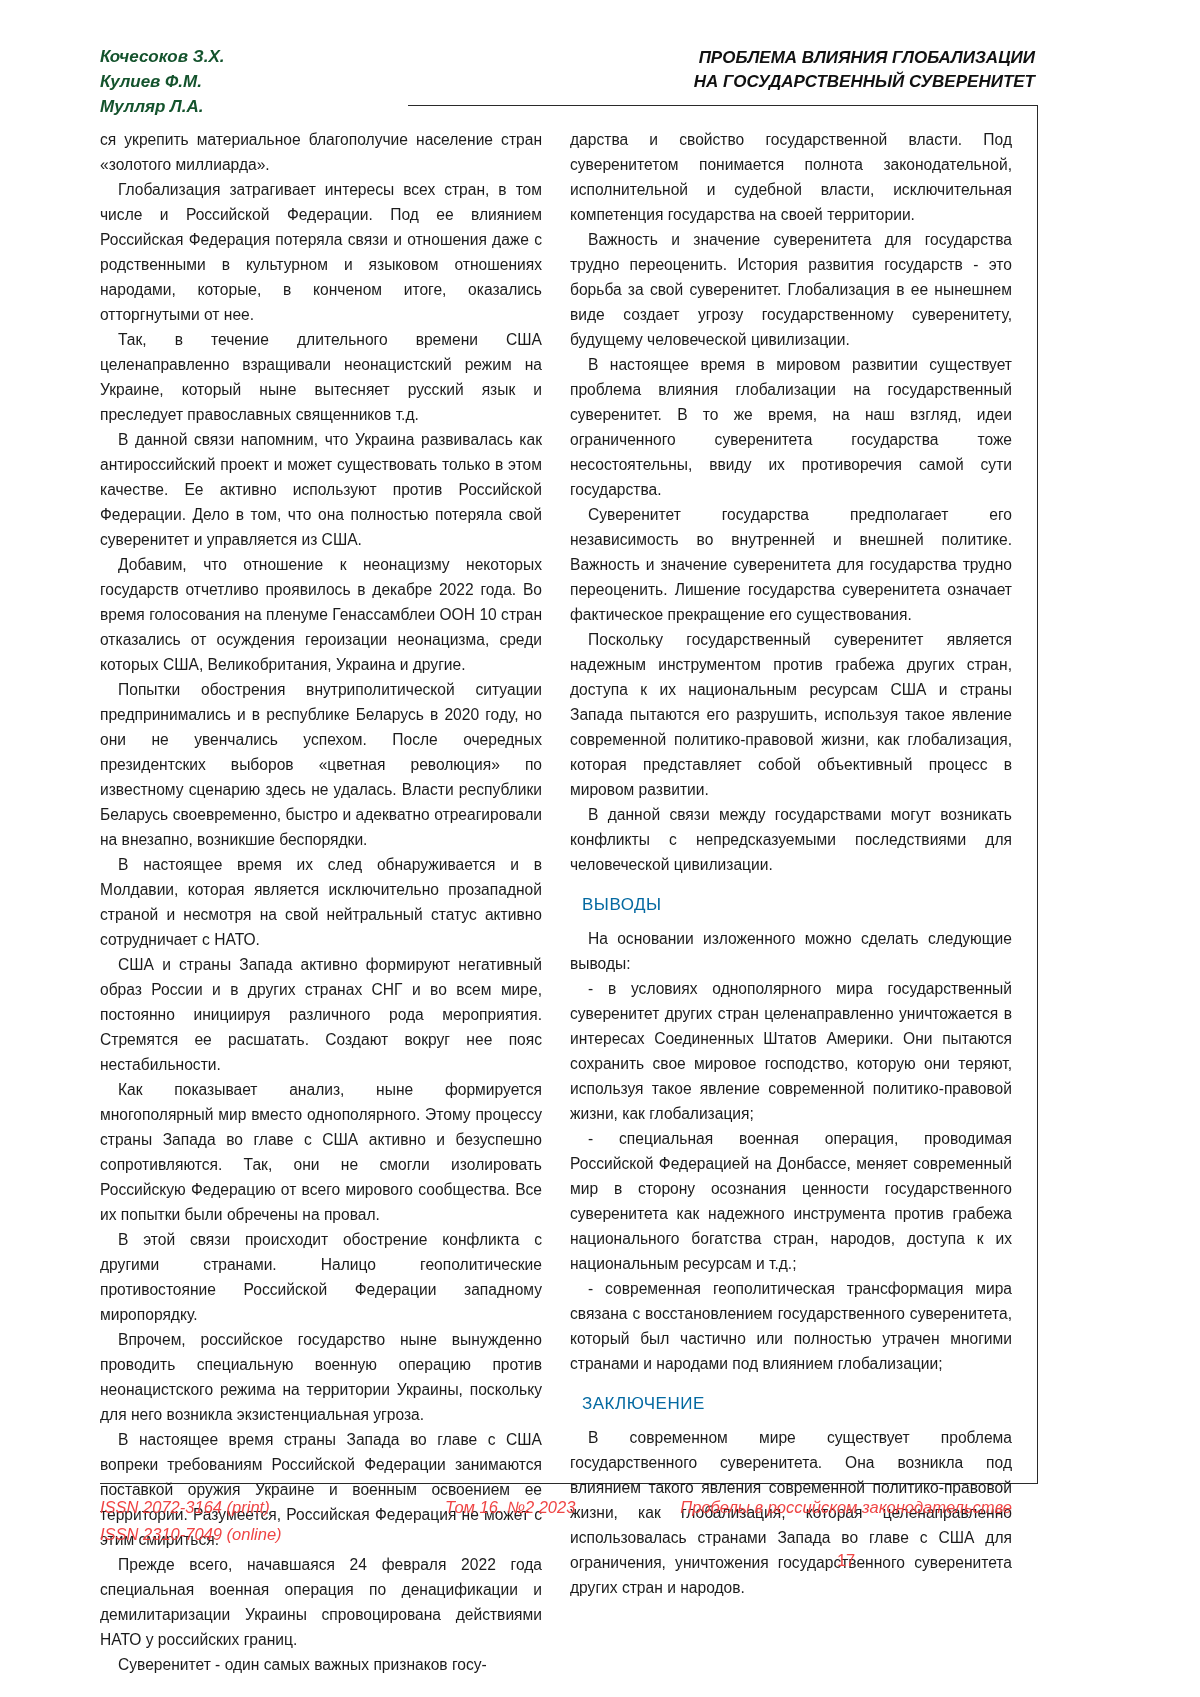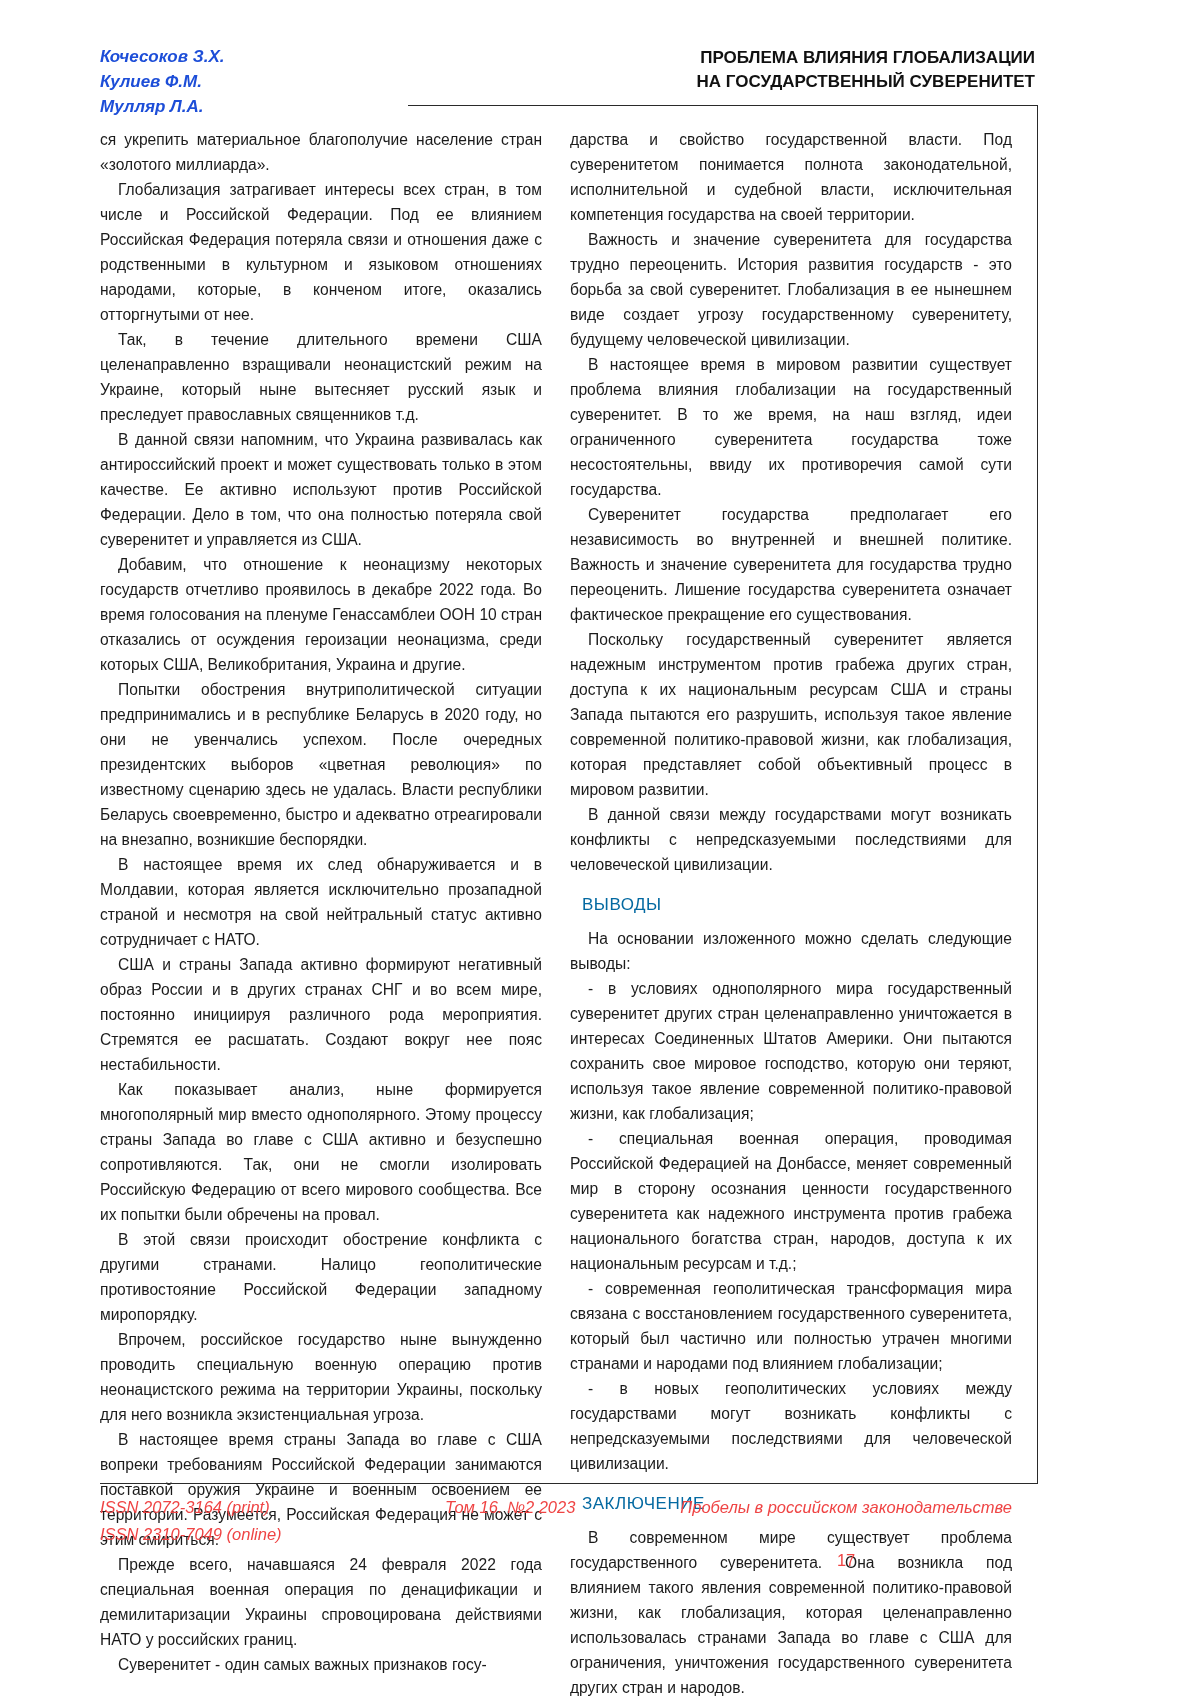--- a/index.html
+++ b/index.html
@@ -16,28 +16,29 @@
 
   
   .authors {
     position: absolute;
     left: 100px;
     top: 44px;
     font-weight: bold;
     font-style: italic;
     font-size: 17px;
     line-height: 25px;
-    color: #1d4ed8;
+    color: #14532d;
   }
   .article-title {
     position: absolute;
     right: 165px;
     top: 46px;
     text-align: right;
     font-weight: bold;
+    font-style: italic;
     font-size: 17px;
     line-height: 24px;
     color: #111;
   }
 
   
   .header-rule {
     position: absolute;
     left: 408px;
     top: 105px;
@@ -156,21 +157,20 @@
         <p>Важность и значение суверенитета для государства трудно переоценить.  История развития государств - это борьба за свой суверенитет. Глобализация в ее нынешнем виде создает угрозу государственному суверенитету, будущему человеческой цивилизации.</p>
         <p>В настоящее время в мировом развитии существует проблема влияния глобализации на государственный суверенитет. В то же время, на наш взгляд, идеи ограниченного суверенитета государства тоже несостоятельны, ввиду их противоречия самой сути государства.</p>
         <p>Суверенитет государства предполагает его независимость во внутренней и внешней политике. Важность и значение суверенитета для государства трудно переоценить. Лишение государства суверенитета означает фактическое прекращение его существования.</p>
         <p>Поскольку государственный суверенитет является надежным инструментом против грабежа других стран, доступа к их национальным ресурсам США и страны Запада пытаются его разрушить, используя такое явление современной политико-правовой жизни, как глобализация, которая представляет собой объективный процесс в мировом развитии.</p>
         <p>В данной связи между государствами могут возникать конфликты с непредсказуемыми последствиями для человеческой цивилизации.</p>
         <h2>ВЫВОДЫ</h2>
         <p>На основании изложенного можно сделать следующие выводы:</p>
         <p>- в условиях однополярного мира государственный суверенитет других стран целенаправленно уничтожается в интересах Соединенных Штатов Америки. Они пытаются сохранить свое мировое господство, которую они теряют, используя такое явление современной политико-правовой жизни, как глобализация;</p>
         <p>- специальная военная операция, проводимая Российской Федерацией на Донбассе, меняет современный мир в сторону осознания ценности государственного суверенитета как надежного инструмента против грабежа национального богатства стран, народов, доступа к их национальным ресурсам и т.д.;</p>
         <p>- современная геополитическая трансформация мира связана с восстановлением государственного суверенитета, который был частично или полностью утрачен многими странами и народами под влиянием глобализации;</p>
-        <p>- в новых геополитических условиях между государствами могут возникать конфликты с непредсказуемыми последствиями для человеческой цивилизации.</p>
         <h2>ЗАКЛЮЧЕНИЕ</h2>
         <p>В современном мире существует проблема государственного суверенитета. Она возникла под влиянием такого явления современной политико-правовой жизни, как глобализация, которая целенаправленно использовалась странами Запада во главе с США для ограничения, уничтожения государственного суверенитета других стран и народов.</p>
       </div>
   </main>
 
   <div class="footer-rule"></div>
 
   <div class="footer">
     <div class="issn-block">
       <div>ISSN 2072-3164 (print)</div>

